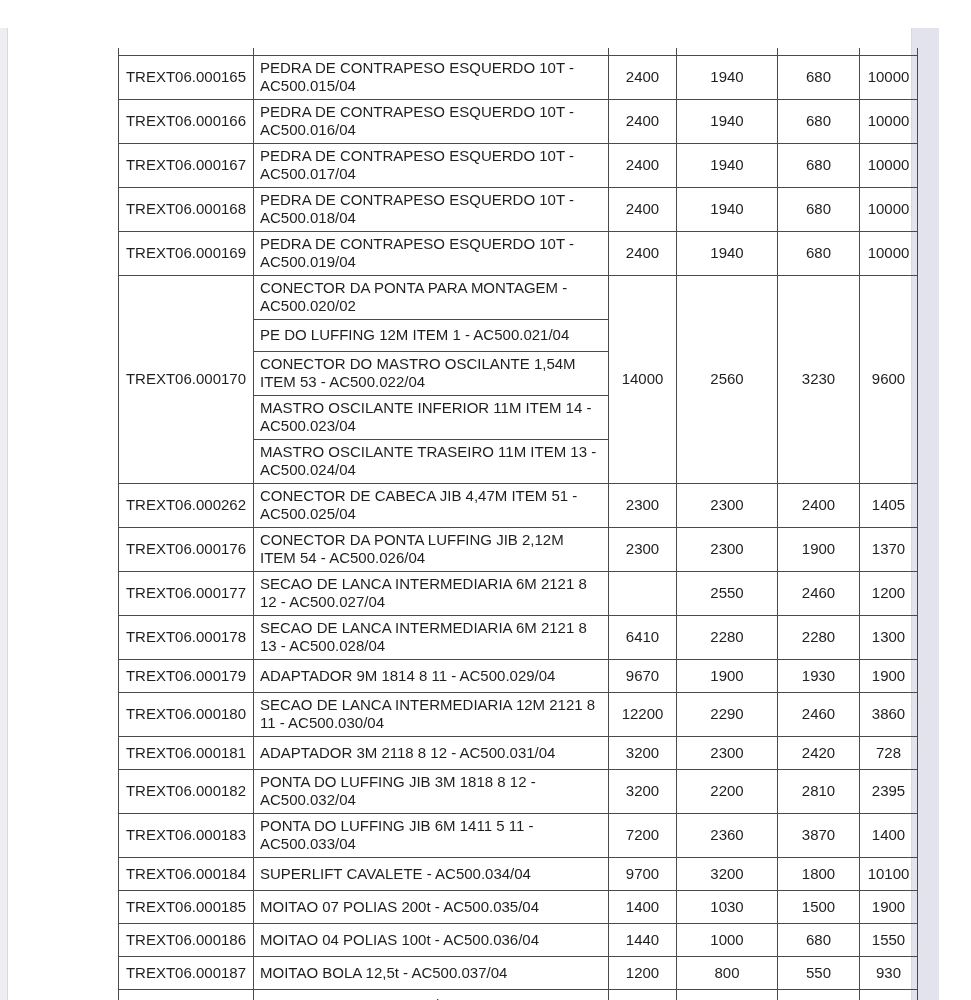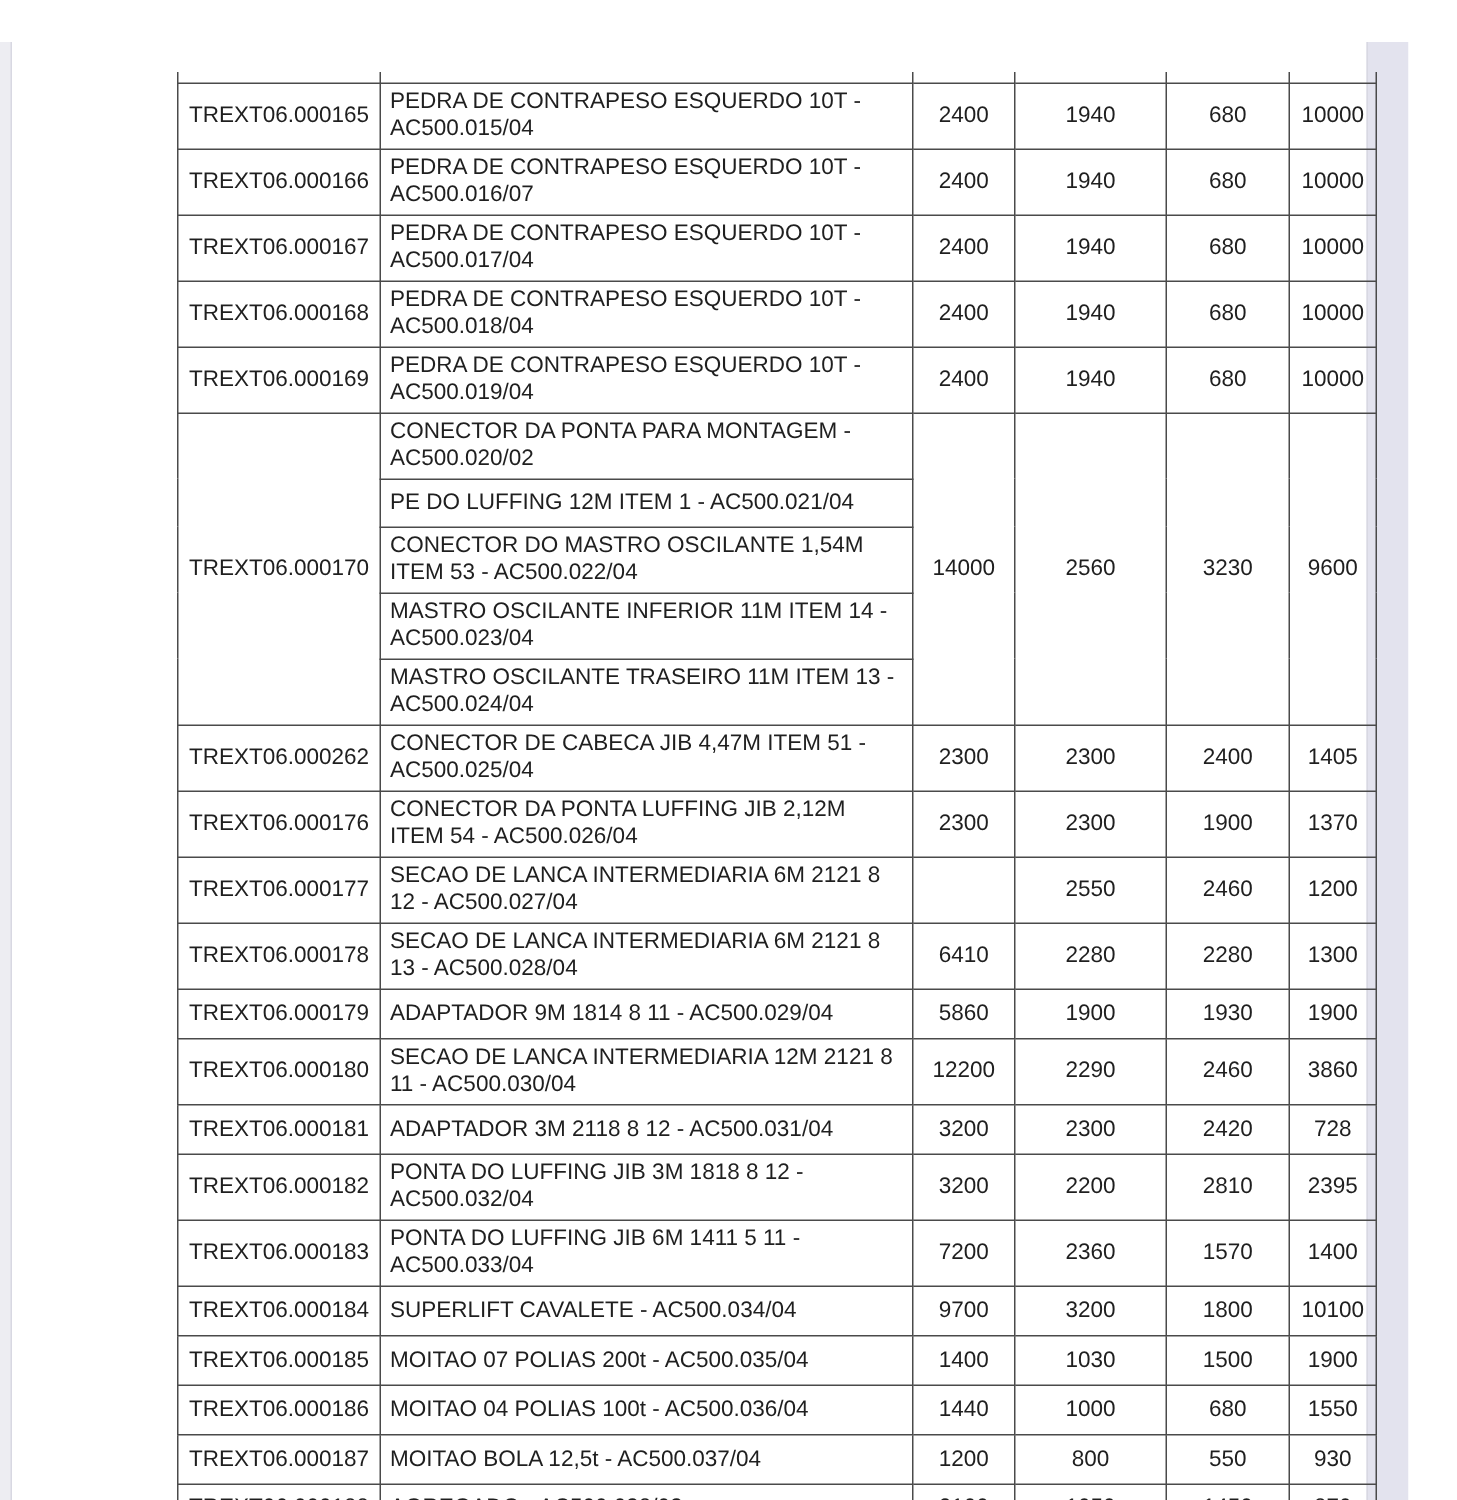--- a/index.html
+++ b/index.html
@@ -82,21 +82,21 @@
       <tr class="h2">
         <td class="id">TREXT06.000165</td>
         <td class="desc">PEDRA DE CONTRAPESO ESQUERDO 10T - AC500.015/04</td>
         <td class="num">2400</td>
         <td class="num">1940</td>
         <td class="num">680</td>
         <td class="num">10000</td>
       </tr>
       <tr class="h2">
         <td class="id">TREXT06.000166</td>
-        <td class="desc">PEDRA DE CONTRAPESO ESQUERDO 10T - AC500.016/07</td>
+        <td class="desc">PEDRA DE CONTRAPESO ESQUERDO 10T - AC500.016/04</td>
         <td class="num">2400</td>
         <td class="num">1940</td>
         <td class="num">680</td>
         <td class="num">10000</td>
       </tr>
       <tr class="h2">
         <td class="id">TREXT06.000167</td>
         <td class="desc">PEDRA DE CONTRAPESO ESQUERDO 10T - AC500.017/04</td>
         <td class="num">2400</td>
         <td class="num">1940</td>
@@ -169,21 +169,21 @@
         <td class="id">TREXT06.000178</td>
         <td class="desc">SECAO DE LANCA INTERMEDIARIA 6M 2121 8 13 - AC500.028/04</td>
         <td class="num">6410</td>
         <td class="num">2280</td>
         <td class="num">2280</td>
         <td class="num">1300</td>
       </tr>
       <tr class="h1">
         <td class="id">TREXT06.000179</td>
         <td class="desc">ADAPTADOR 9M 1814 8 11 - AC500.029/04</td>
-        <td class="num">5860</td>
+        <td class="num">9670</td>
         <td class="num">1900</td>
         <td class="num">1930</td>
         <td class="num">1900</td>
       </tr>
       <tr class="h2">
         <td class="id">TREXT06.000180</td>
         <td class="desc">SECAO DE LANCA INTERMEDIARIA 12M 2121 8 11 - AC500.030/04</td>
         <td class="num">12200</td>
         <td class="num">2290</td>
         <td class="num">2460</td>
@@ -203,21 +203,21 @@
         <td class="num">3200</td>
         <td class="num">2200</td>
         <td class="num">2810</td>
         <td class="num">2395</td>
       </tr>
       <tr class="h2">
         <td class="id">TREXT06.000183</td>
         <td class="desc">PONTA DO LUFFING JIB 6M 1411 5 11 - AC500.033/04</td>
         <td class="num">7200</td>
         <td class="num">2360</td>
-        <td class="num">1570</td>
+        <td class="num">3870</td>
         <td class="num">1400</td>
       </tr>
       <tr class="h1">
         <td class="id">TREXT06.000184</td>
         <td class="desc">SUPERLIFT CAVALETE - AC500.034/04</td>
         <td class="num">9700</td>
         <td class="num">3200</td>
         <td class="num">1800</td>
         <td class="num">10100</td>
       </tr>

